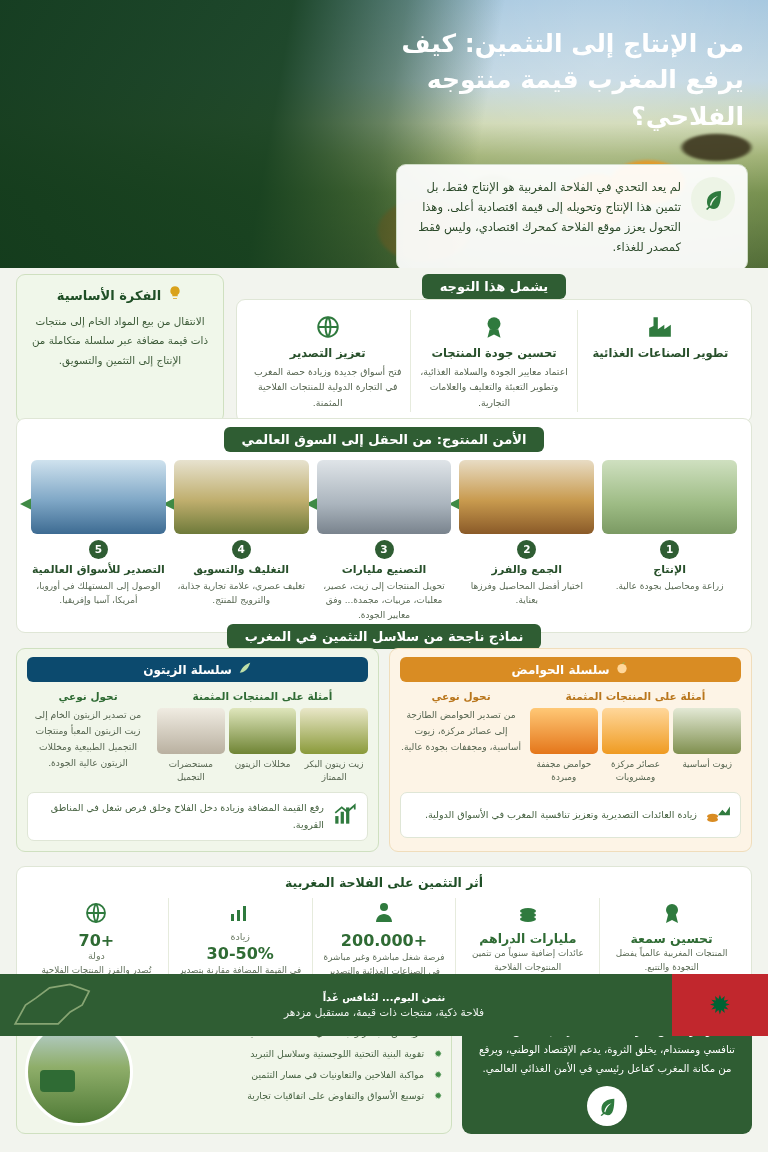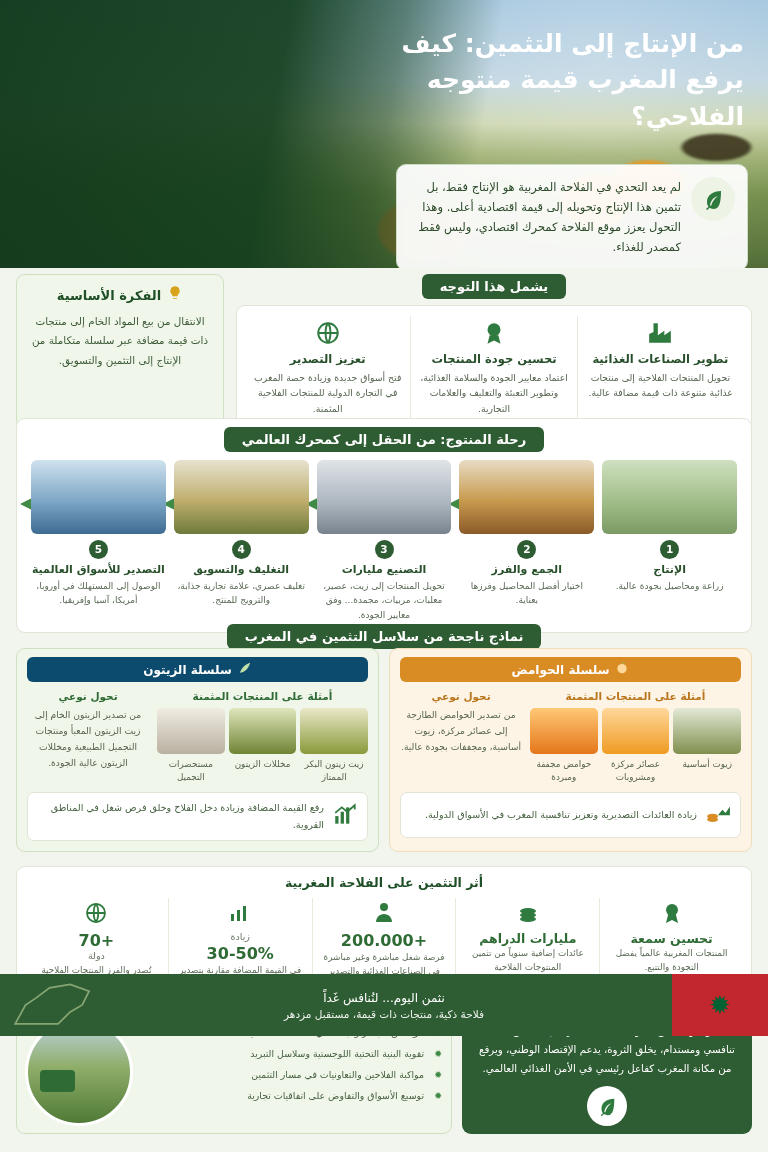--- a/index.html
+++ b/index.html
@@ -54,21 +54,21 @@
     color:#2f7a3e;
   }
   .band-title {
     background:#2f5d33; color:#fff; font-size:13px; font-weight:bold;
     border-radius:6px; padding:5px 18px; display:inline-block;
   }
 
   
   .row-mid { position:absolute; top:268px; right:0; width:768px; padding:6px 16px 0 16px; display:flex; gap:12px; }
   .includes { flex:1 1 auto; position:relative; }
-  .includes .hdr { text-align:center; margin-bottom:6px; }
+  .includes .hdr { text-align:center; }
   .includes-box { background:#ffffff; border:1px solid #dfe6d6; border-radius:9px; padding:10px 8px; display:flex; }
   .pillar { flex:1; text-align:center; padding:2px 8px; }
   .pillar + .pillar { border-right:1px solid #e6ebdd; }
   .pillar .ic { height:30px; display:flex; align-items:center; justify-content:center; color:#2f7a3e; margin-bottom:4px; }
   .pillar h4 { font-size:11.5px; color:#28502b; margin-bottom:4px; }
   .pillar p { font-size:9.3px; line-height:1.65; color:#55644f; }
 
   .coreidea { flex:0 0 208px; background:#f0f7ea; border:1px solid #cfe0c0; border-radius:9px; padding:10px 12px; }
   .coreidea .ch { display:flex; align-items:center; justify-content:center; gap:6px; margin-bottom:7px; }
   .coreidea .ch h3 { font-size:13px; color:#1f4f26; }
@@ -143,21 +143,21 @@
     border:3px solid #fff; overflow:hidden;
   }
   .tractor:after{ content:""; position:absolute; left:12%; top:48%; width:34%; height:22%; background:#2f6b34; border-radius:4px; }
   .summary { flex:0 0 290px; background:#2f5d33; border-radius:9px; padding:8px 12px; color:#fff; text-align:center; }
   .summary .bt { background:#ffffff; color:#2f5d33; font-size:12px; font-weight:bold; border-radius:5px; padding:3px 14px; display:inline-block; margin-bottom:7px; }
   .summary p { font-size:10.2px; line-height:1.85; }
   .summary .leafwhite { width:40px; height:40px; border-radius:50%; background:#ffffff; color:#2f7a3e; display:flex; align-items:center; justify-content:center; margin:7px auto 0; }
 
   
   .footer { position:absolute; bottom:0; right:0; width:768px; height:62px; background:#2f5d33; color:#fff; display:flex; align-items:center; justify-content:center; flex-direction:column; }
-  .footer h4 { font-size:12px; font-weight:normal; }
+  .footer h4 { font-size:10px; font-weight:bold; }
   .footer p { font-size:10.5px; opacity:.92; margin-top:3px; }
   .flag { position:absolute; right:0; bottom:0; width:96px; height:62px; background:#c1272d; display:flex; align-items:center; justify-content:center; }
   .star { color:#006233; font-size:26px; }
   .mapshape { position:absolute; left:10px; bottom:4px; width:86px; height:54px; opacity:.55; }
 </style>
 </head>
 <body>
 
 <div class="page">
 
@@ -181,21 +181,20 @@
         <span class="band-title">يشمل هذا التوجه</span>
       </div>
       <div class="includes-box">
         <div class="pillar">
           <div class="ic">
             <svg width="26" height="26" viewBox="0 0 24 24" fill="currentColor">
                 <path d="M2 21h20V10l-6 4V10l-6 4V3H6v8L2 13z"></path>
               </svg>
           </div>
           <h4>تطوير الصناعات الغذائية</h4>
-          <p>تحويل المنتجات الفلاحية إلى منتجات غذائية متنوعة ذات قيمة مضافة عالية.</p>
         </div>
         <div class="pillar">
           <div class="ic">
             <svg width="26" height="26" viewBox="0 0 24 24" fill="currentColor">
                 <circle cx="12" cy="9" r="6"></circle>
                 <path d="M8 14l-2 8 6-3 6 3-2-8z"></path>
               </svg>
           </div>
           <h4>تحسين جودة المنتجات</h4>
           <p>اعتماد معايير الجودة والسلامة الغذائية، وتطوير التعبئة والتغليف والعلامات التجارية.</p>
@@ -221,21 +220,21 @@
             </svg>
         </span>
         <h3>الفكرة الأساسية</h3>
       </div>
       <p>الانتقال من بيع المواد الخام إلى منتجات ذات قيمة مضافة عبر سلسلة متكاملة من الإنتاج إلى التثمين والتسويق.</p>
     </div>
   </div>
 
   <div class="journey">
     <div class="hdr">
-      <span class="band-title">رحلة المنتوج: من الحقل إلى كمحرك العالمي</span>
+      <span class="band-title">الأمن المنتوج: من الحقل إلى السوق العالمي</span>
     </div>
     <div class="steps">
       <div class="step">
         <div class="stage-img s1"></div>
         <div class="stepnum">1</div>
         <h4>الإنتاج</h4>
         <p>زراعة ومحاصيل بجودة عالية.</p>
       </div>
       <div class="step">
         <span class="arrow">◀</span>

